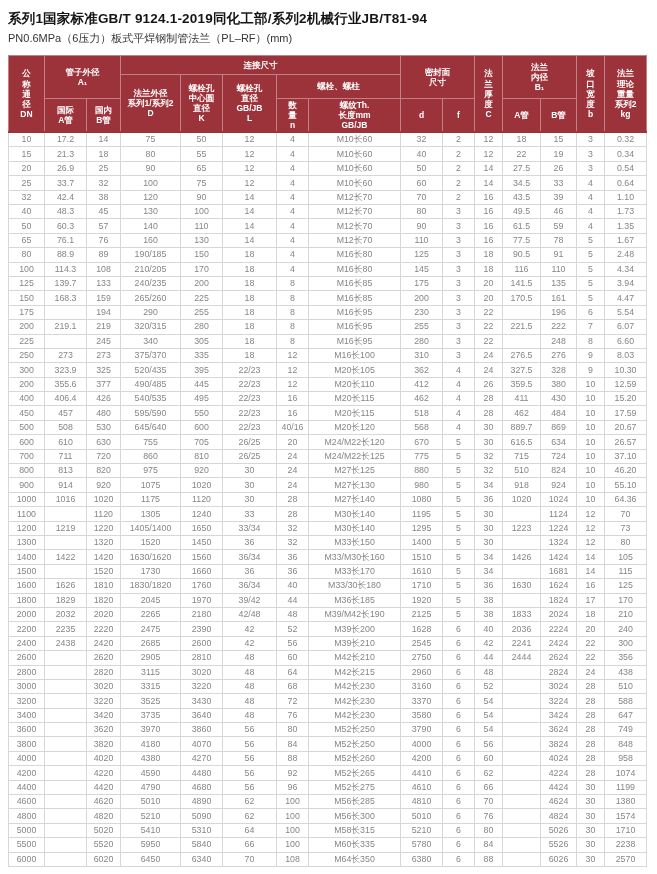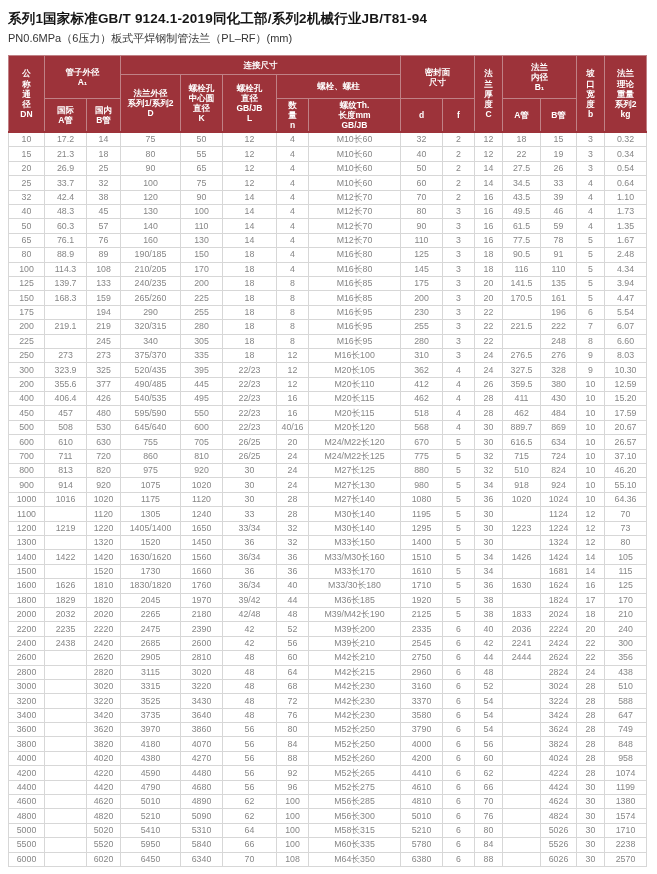--- a/index.html
+++ b/index.html
@@ -731,21 +731,21 @@
         </tr>
         <tr>
           <td>2200</td>
           <td>2235</td>
           <td>2220</td>
           <td>2475</td>
           <td>2390</td>
           <td>42</td>
           <td>52</td>
           <td>M39长200</td>
-          <td>2335</td>
+          <td>1628</td>
           <td>6</td>
           <td>40</td>
           <td>2036</td>
           <td>2224</td>
           <td>20</td>
           <td>240</td>
         </tr>
         <tr>
           <td>2400</td>
           <td>2438</td>

